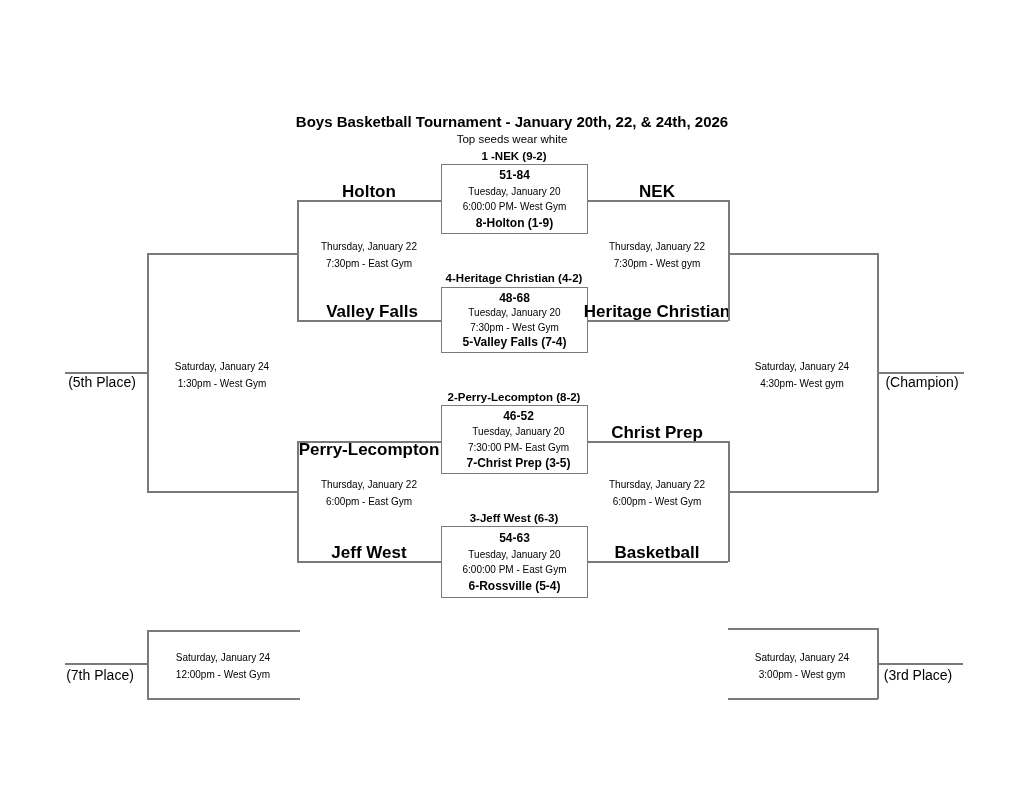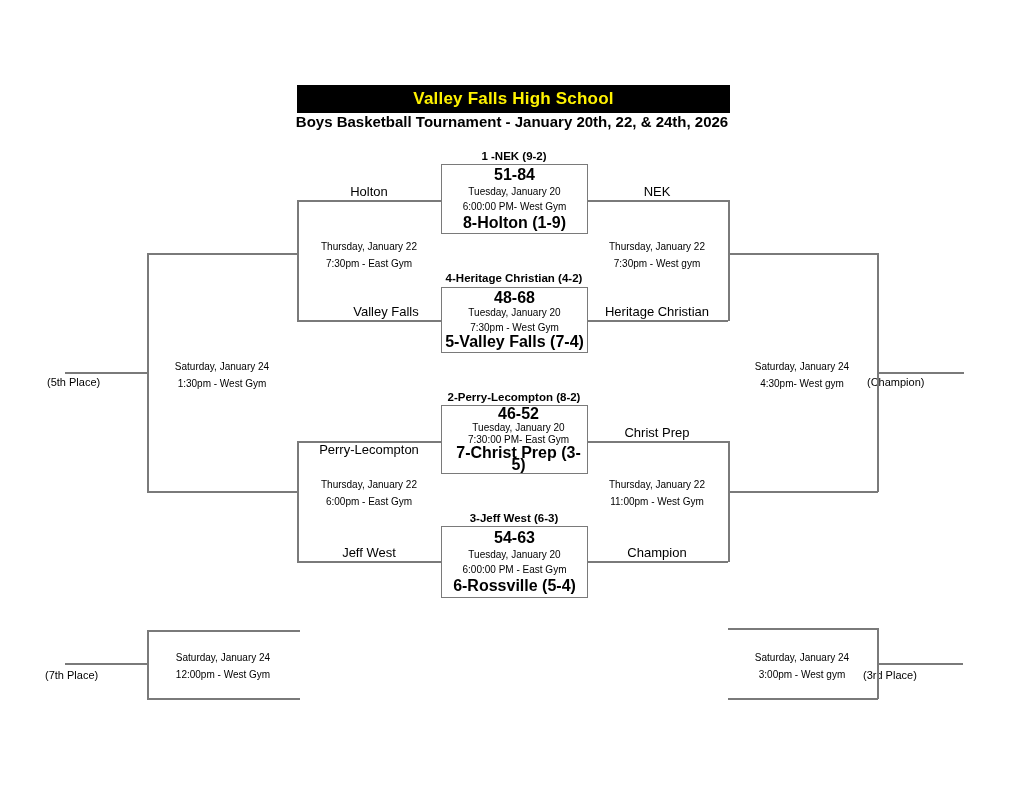--- a/index.html
+++ b/index.html
@@ -12,39 +12,37 @@
   .subtitle{position:absolute;left:0;top:113px;width:1024px;text-align:center;
             font-weight:bold;font-size:15px;}
   .note{position:absolute;left:0;top:133px;width:1024px;text-align:center;font-size:11.5px;}
   
   .hl{position:absolute;height:1.5px;background:#7a7a7a;}
   .vl{position:absolute;width:1.5px;background:#7a7a7a;}
   
   .game-box{position:absolute;left:441px;width:147px;box-sizing:border-box;
             border:1.5px solid #7a7a7a;background:#fff;display:flex;flex-direction:column;
             justify-content:space-evenly;align-items:center;text-align:center;}
-  .brow{font-weight:bold;font-size:16px;line-height:12px;}
+  .brow{font-weight:bold;font-size:12px;line-height:12px;}
   .lrow{font-size:10px;line-height:11px;}
   
   .seed{position:absolute;left:394px;width:240px;text-align:center;
         font-weight:bold;font-size:11.5px;line-height:13px;}
-  .team{position:absolute;width:160px;text-align:center;font-weight:normal;
-        font-size:13px;line-height:13px;}
+  .team{position:absolute;width:160px;text-align:center;font-weight:bold;
+        font-size:17px;line-height:13px;}
   .session{position:absolute;width:170px;text-align:center;font-size:10px;line-height:17px;}
-  .place{position:absolute;width:110px;font-size:11px;line-height:12px;}
+  .place{position:absolute;width:110px;text-align:center;font-size:14px;line-height:12px;}
 </style>
 </head>
 <body>
 
 <div class="page">
 
-  <div class="title-bar">
-    <span class="title-text">Valley Falls High School</span>
-  </div>
   <div class="subtitle">Boys Basketball Tournament - January 20th, 22, &amp; 24th, 2026</div>
+  <div class="note">Top seeds wear white</div>
 
   <div class="seed" style="top:150px;">1 -NEK (9-2)</div>
   <div class="game-box" style="top:164px;height:70px;">
     <div class="brow">51-84</div>
     <div class="lrow">Tuesday, January 20</div>
     <div class="lrow">6:00:00 PM- West Gym</div>
     <div class="brow">8-Holton (1-9)</div>
   </div>
 
   <div class="seed" style="top:272px;">4-Heritage Christian (4-2)</div>
@@ -66,42 +64,42 @@
   <div class="seed" style="top:512px;">3-Jeff West (6-3)</div>
   <div class="game-box" style="top:526px;height:72px;">
     <div class="brow">54-63</div>
     <div class="lrow">Tuesday, January 20</div>
     <div class="lrow">6:00:00 PM - East Gym</div>
     <div class="brow">6-Rossville (5-4)</div>
   </div>
 
   <div class="team" style="left:289px;top:185px;">Holton</div>
   <div class="team" style="left:577px;top:185px;">NEK</div>
-  <div class="team" style="left:306px;top:305px;">Valley Falls</div>
+  <div class="team" style="left:292px;top:305px;">Valley Falls</div>
   <div class="team" style="left:577px;top:305px;">Heritage Christian</div>
   <div class="team" style="left:289px;top:426px;margin-top:17px;">Perry-Lecompton</div>
   <div class="team" style="left:577px;top:426px;">Christ Prep</div>
   <div class="team" style="left:289px;top:546px;">Jeff West</div>
-  <div class="team" style="left:577px;top:546px;">Champion</div>
+  <div class="team" style="left:577px;top:546px;">Basketball</div>
 
   <div class="session" style="left:284px;top:238px;">
     <div>Thursday, January 22</div>
     <div>7:30pm - East Gym</div>
   </div>
   <div class="session" style="left:572px;top:238px;">
     <div>Thursday, January 22</div>
     <div>7:30pm - West gym</div>
   </div>
   <div class="session" style="left:284px;top:476px;">
     <div>Thursday, January 22</div>
     <div>6:00pm - East Gym</div>
   </div>
   <div class="session" style="left:572px;top:476px;">
     <div>Thursday, January 22</div>
-    <div>11:00pm - West Gym</div>
+    <div>6:00pm - West Gym</div>
   </div>
 
   <div class="session" style="left:137px;top:358px;">
     <div>Saturday, January 24</div>
     <div>1:30pm - West Gym</div>
   </div>
   <div class="session" style="left:717px;top:358px;">
     <div>Saturday, January 24</div>
     <div>4:30pm- West gym</div>
   </div>

